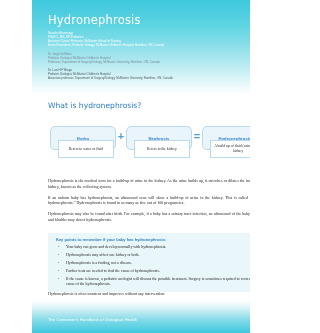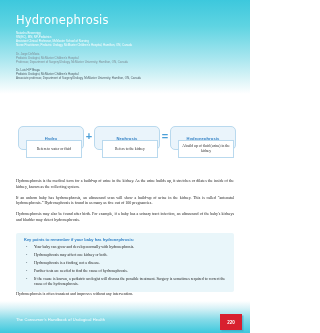--- a/index.html
+++ b/index.html
@@ -13,20 +13,21 @@
     font-family: "Liberation Serif", serif;
     overflow: hidden;
     position: relative;
   }
   .page {
     width: 250px;
     height: 333px;
     position: relative;
     background: #ffffff;
     overflow: hidden;
+    margin-left: 32px;
   }
 
   
   .header {
     position: absolute;
     left: 0; top: 0;
     width: 250px;
     height: 94px;
     background: linear-gradient(180deg, #3dc8dd 0%, #5fd4e2 28%, #a8e6ef 62%, #ddf5f8 85%, #ffffff 100%);
   }
@@ -269,20 +270,21 @@
       <div class="author-line">Pediatric Urologist, McMaster Children's Hospital</div>
       <div class="author-line">Professor, Department of Surgery/Urology, McMaster University, Hamilton, ON, Canada</div>
     </div>
     <div class="author-block dark">
       <div class="author-line">Dr. Luis H P Braga</div>
       <div class="author-line">Pediatric Urologist, McMaster Children's Hospital</div>
       <div class="author-line">Associate professor, Department of Surgery/Urology, McMaster University, Hamilton, ON, Canada</div>
     </div>
   </div>
 
+  <div class="section-heading">What is hydronephrosis?</div>
 
   <div class="diagram">
 
     <div class="eq-group g1">
       <div class="term-box">
         <div class="term-label">Hydro</div>
       </div>
       <div class="def-box">
         <div class="def-text">Refers to water or fluid</div>
       </div>

